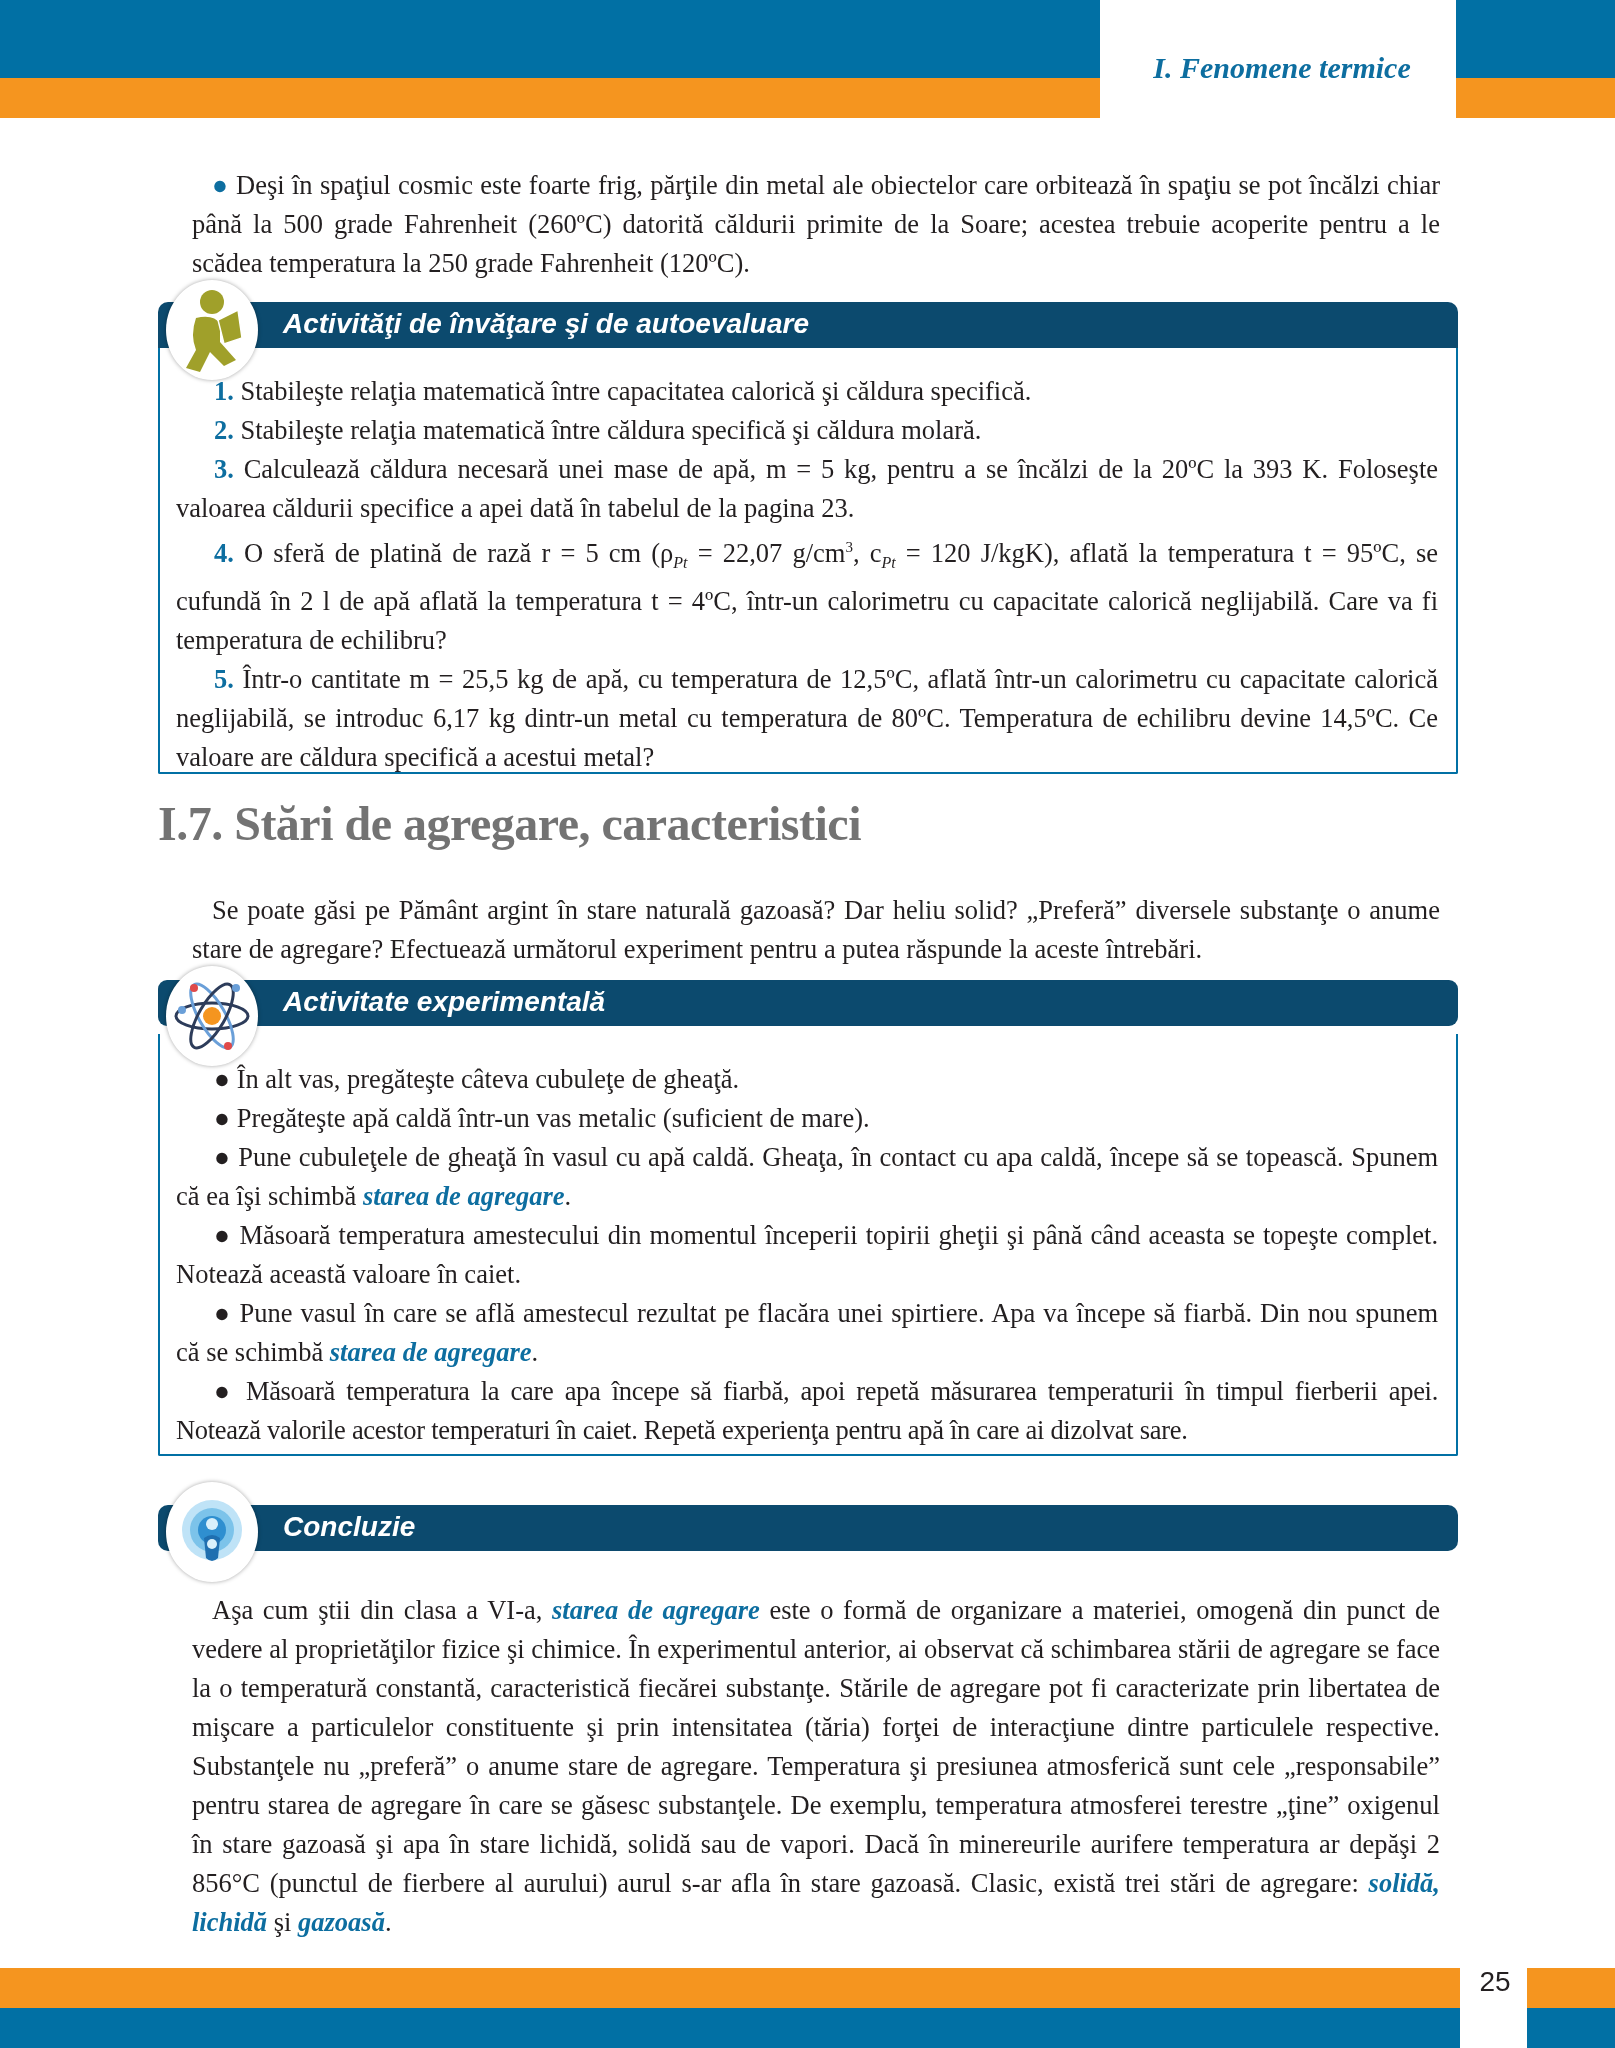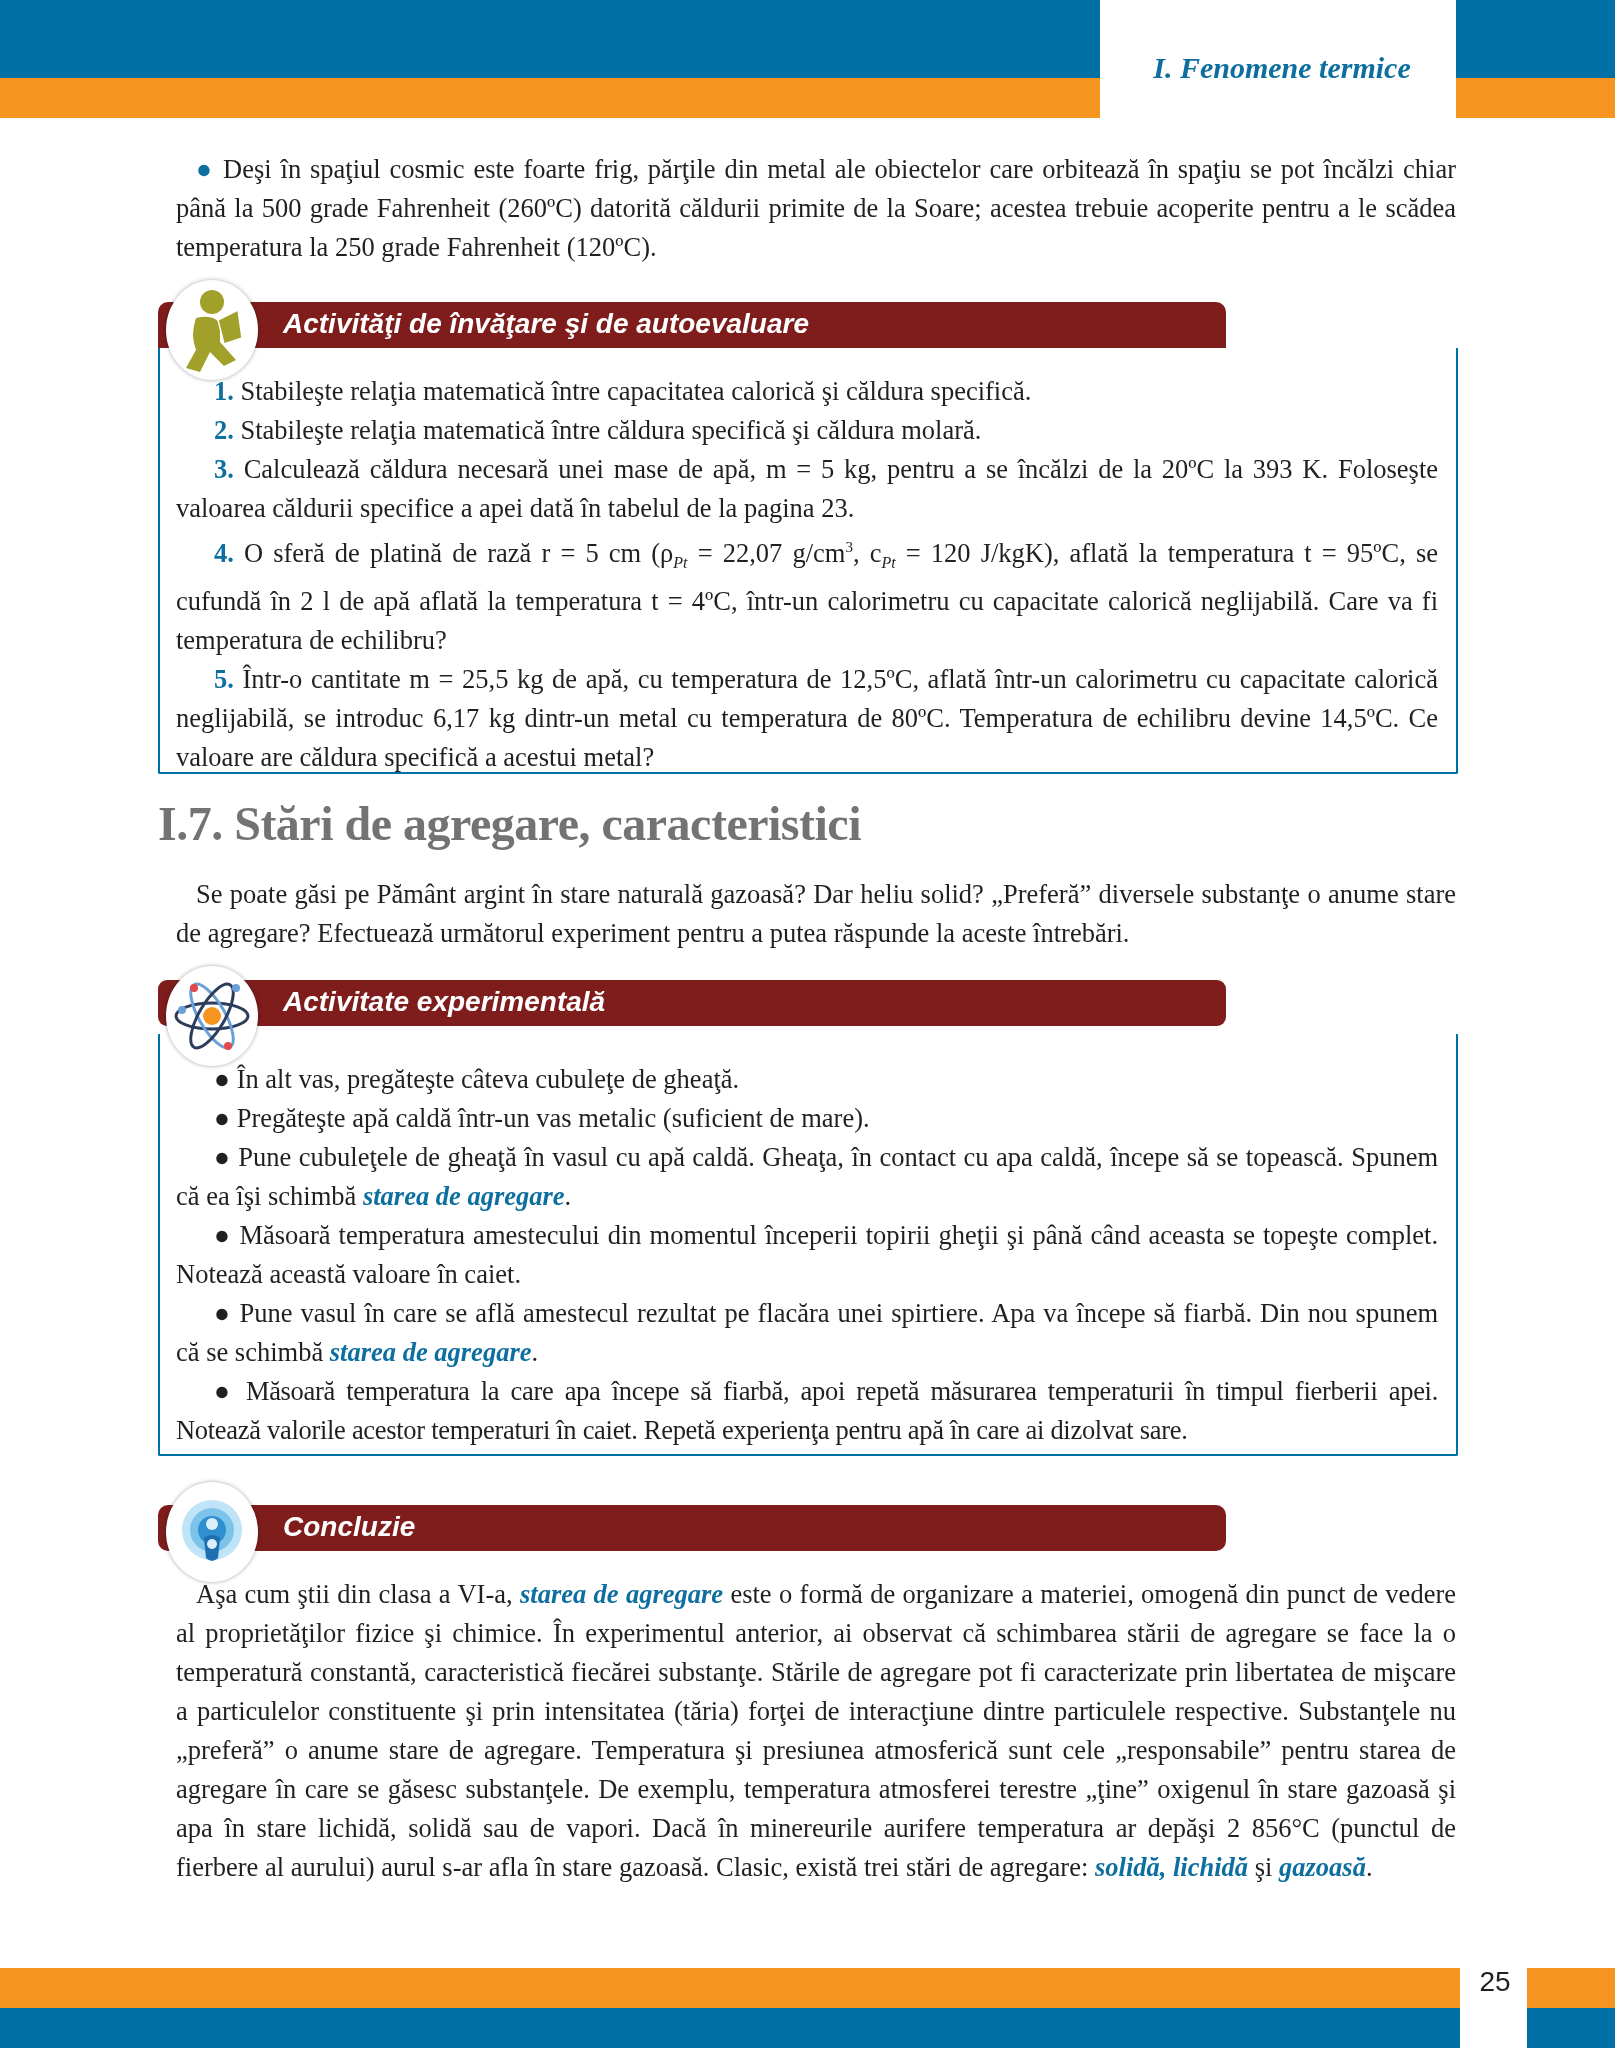--- a/index.html
+++ b/index.html
@@ -8,28 +8,28 @@
   .band { position:absolute; }
   .blue { background:#0170a4; }
   .orange { background:#f5951f; }
 
   #header-title { position:absolute; left:1102px; top:48px; width:360px; text-align:center;
     font-family:"Liberation Serif", serif; font-style:italic; font-weight:bold; color:#0d6ea0;
     font-size:30px; line-height:40px; }
 
   .para { position:absolute; left:176px; width:1280px; font-size:26.5px; line-height:39px;
     text-align:justify; }
-  .para p { margin:0; text-indent:20px; }
+  .para p { margin:16px; text-indent:20px; }
   .kw { color:#0d6ea0; font-style:italic; font-weight:bold; }
   .bullet { color:#0d6ea0; }
   .num { color:#0d6ea0; font-weight:bold; }
 
   .box { position:absolute; left:158px; width:1296px; border:2.5px solid #0170a4; border-top:none;
     border-radius:0 0 2px 2px; }
-  .box-head { position:absolute; left:158px; width:1068px; height:46px; background:#7f1d1d;
+  .box-head { position:absolute; left:158px; width:1300px; height:46px; background:#0c4a6e;
     border-radius:10px 10px 0 0; }
   .box-head .label { position:absolute; left:125px; top:6px; color:#ffffff;
     font-family:"Liberation Sans", sans-serif; font-style:italic; font-weight:bold; font-size:28px; }
   .box-body { position:absolute; left:176px; width:1262px; font-size:26.5px; line-height:39px; text-align:justify; }
   .box-body p { margin:0; text-indent:38px; }
 
   .icon-circle { position:absolute; width:92px; height:100px; border-radius:50%; background:#fff;
     box-shadow:0 0 4px rgba(0,0,0,0.35); }
 
   #section-title { position:absolute; left:158px; top:796px; font-family:"Liberation Serif", serif;

